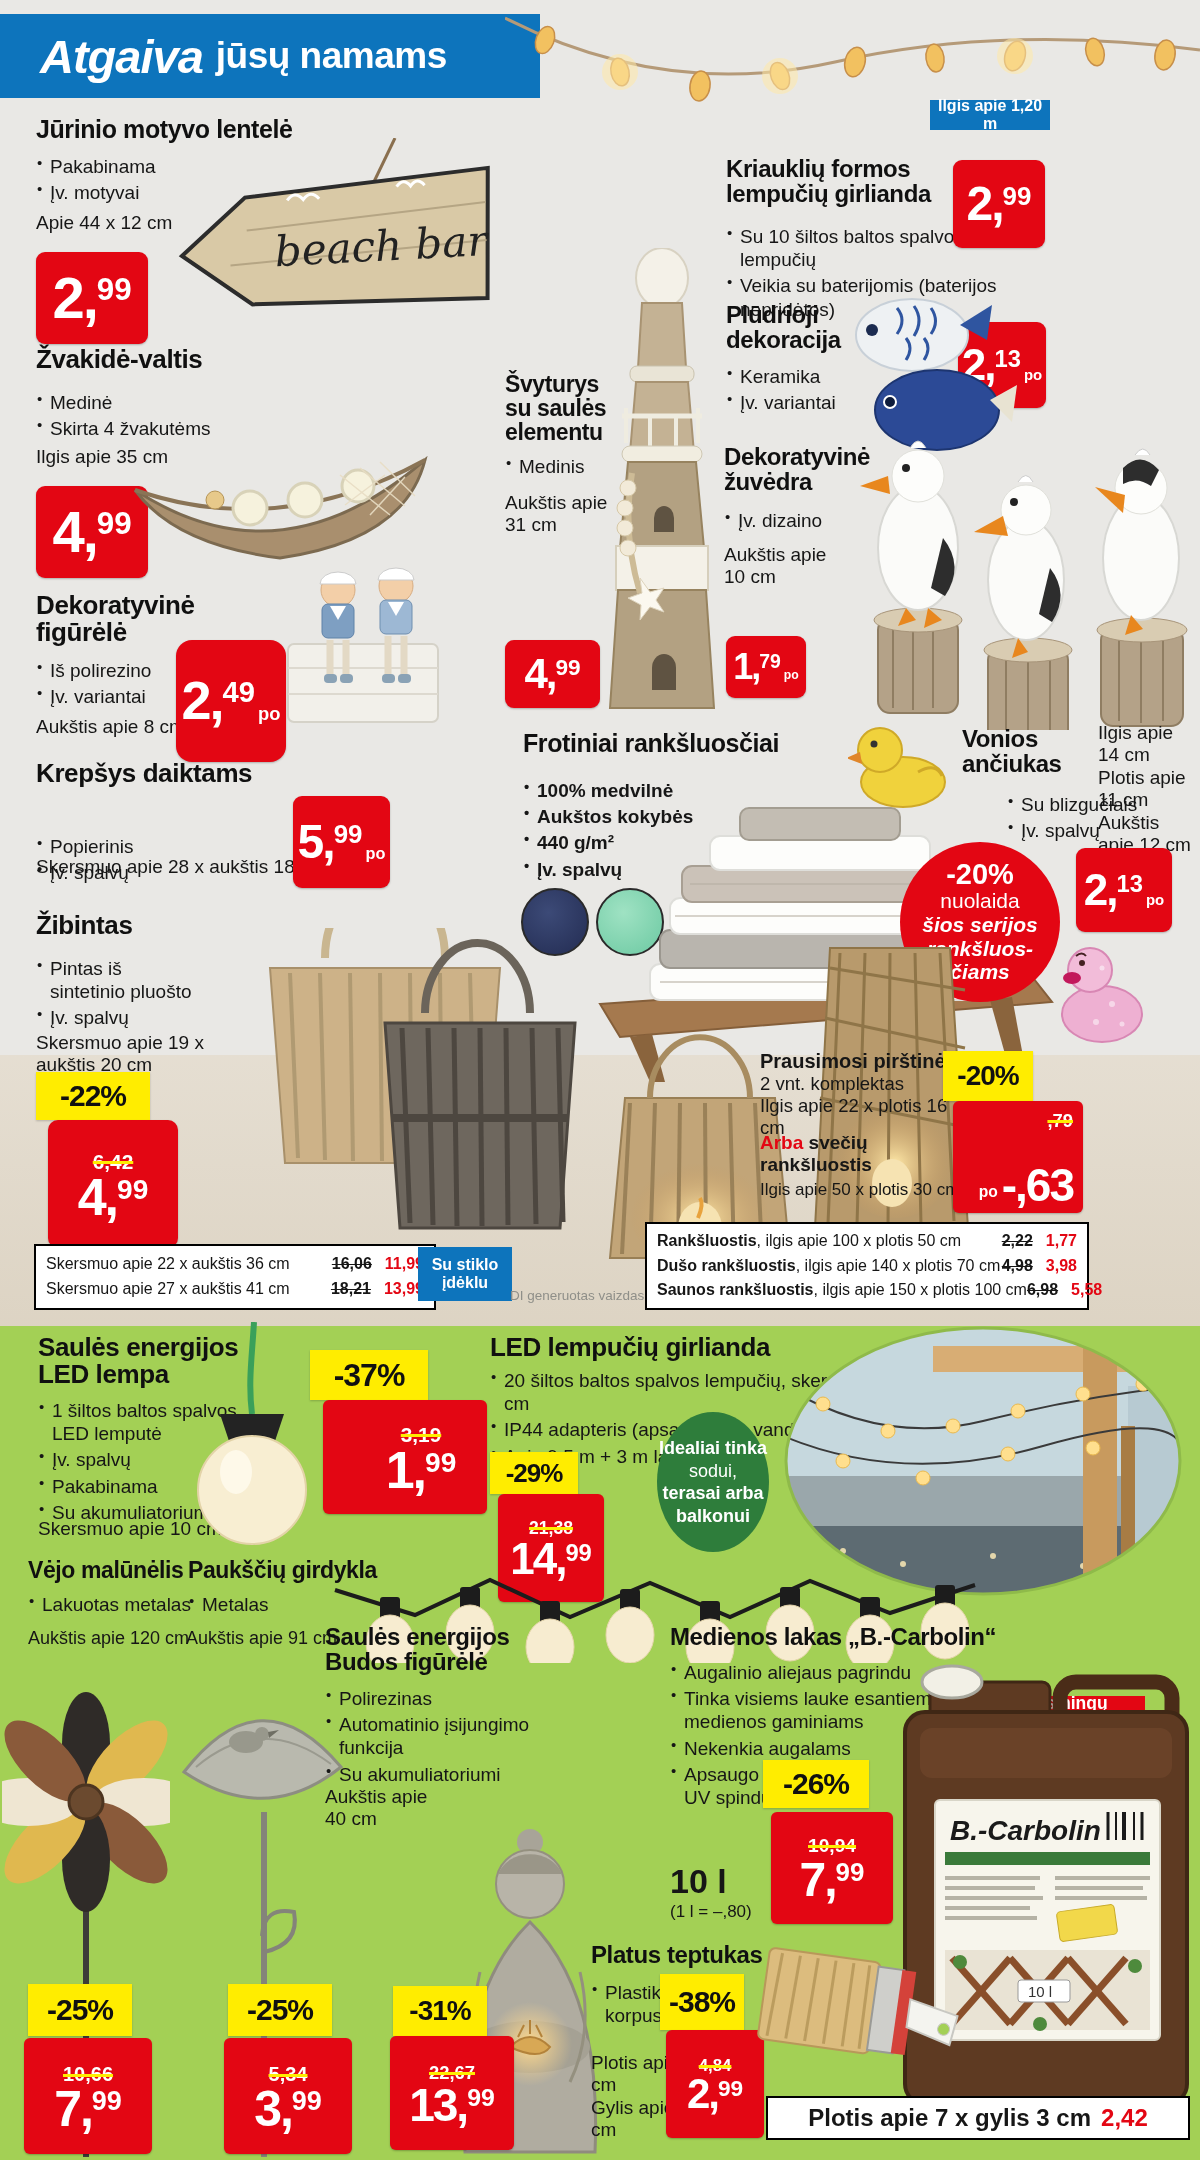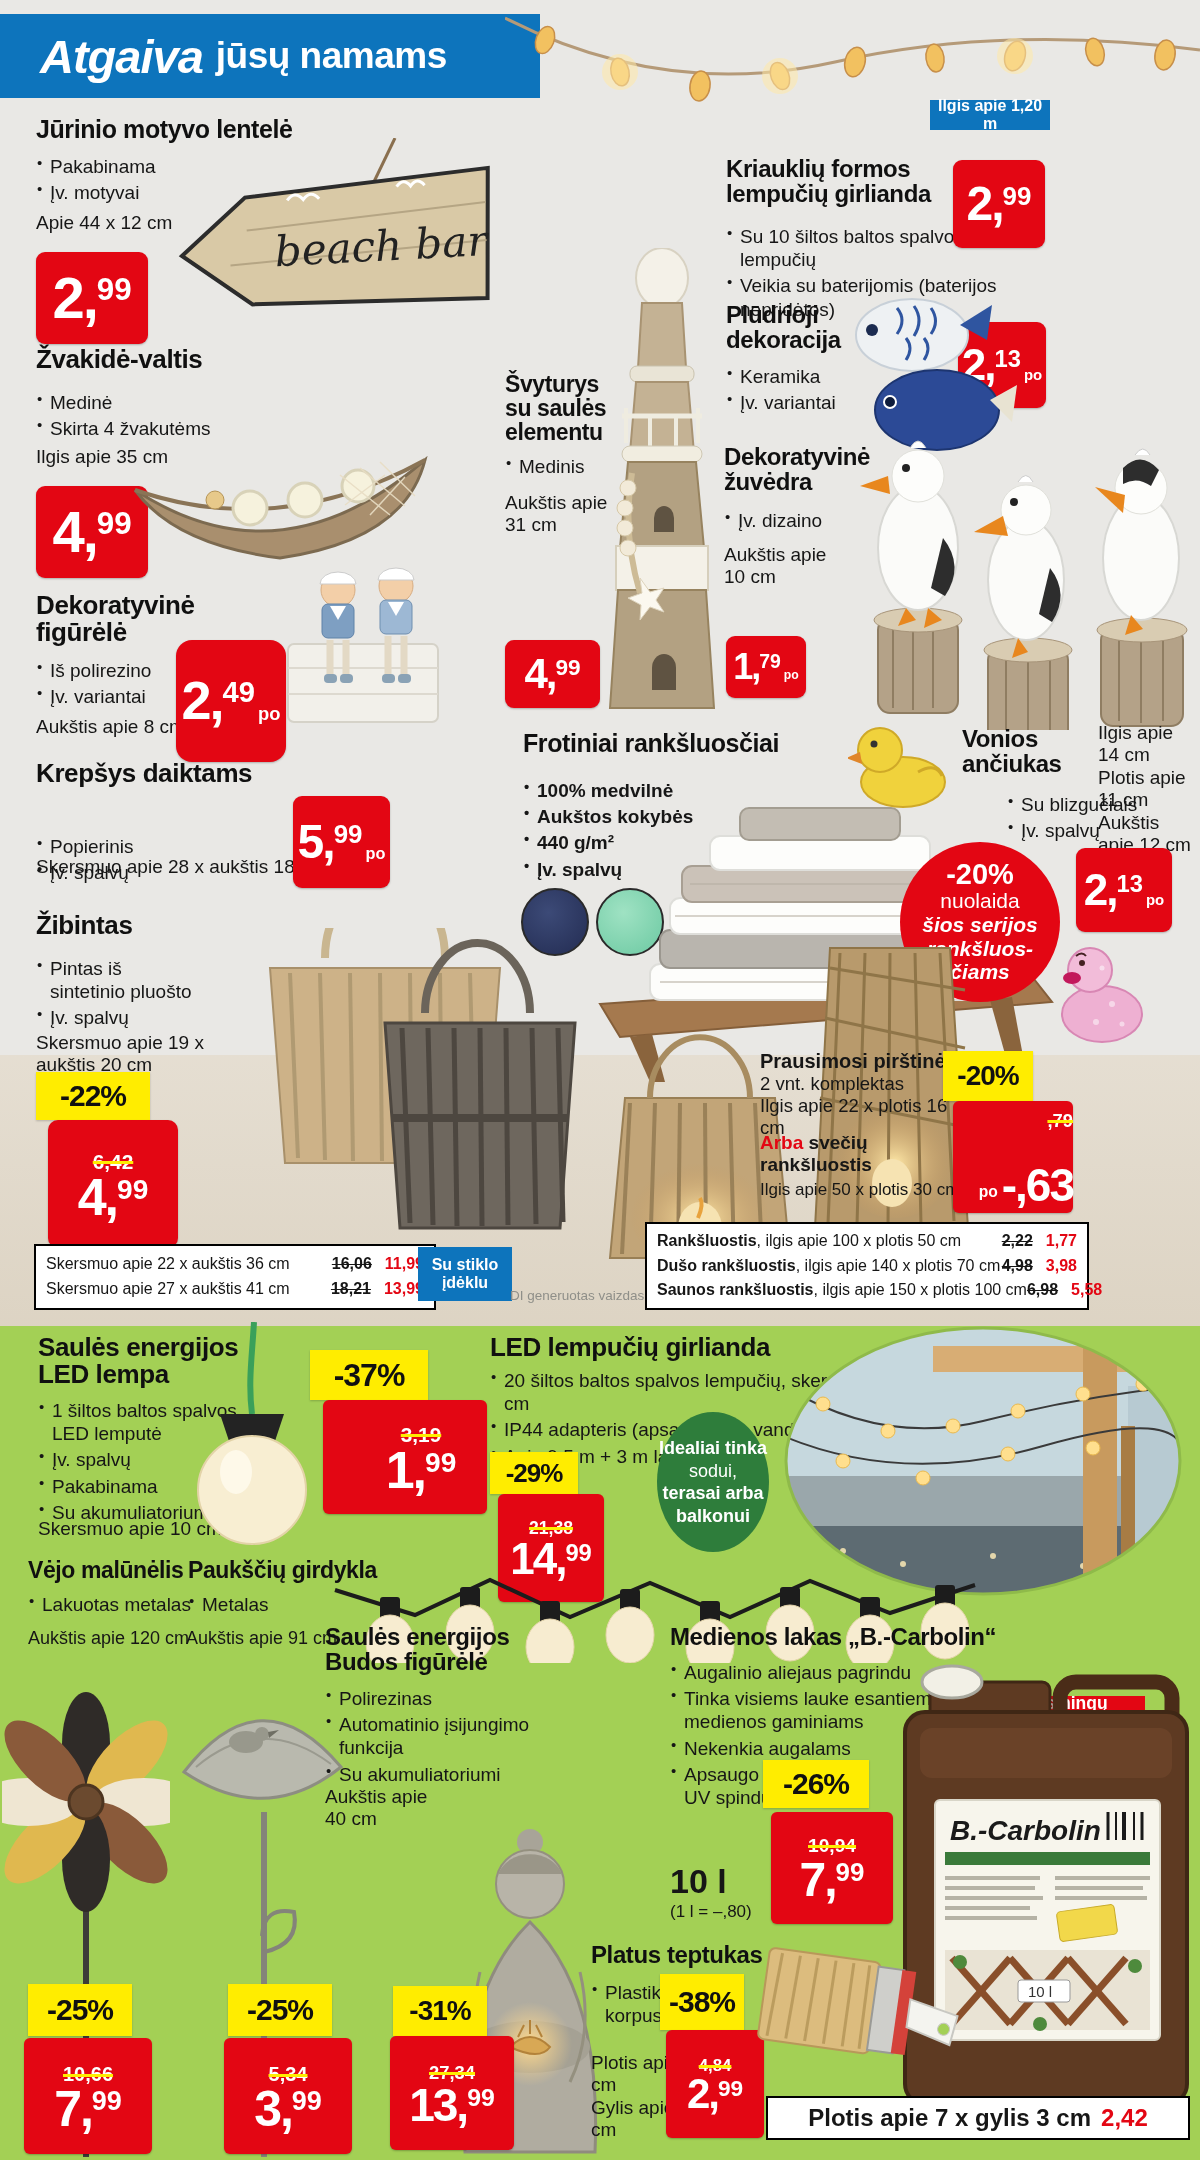--- a/index.html
+++ b/index.html
@@ -486,21 +486,21 @@
     <div style="font-size:20px;font-weight:700;">Prausimosi pirštinė</div>
     <div style="font-size:18.5px;">2 vnt. komplektas</div>
     <div style="font-size:18.5px;">Ilgis apie 22 x plotis 16 cm</div>
   </div>
   <div class="p" style="left:760px;top:1132px;width:175px;font-size:19px;font-weight:700;line-height:1.15;">
     <span style="color:#e30613;">Arba</span>
     <span>svečių rankšluostis</span>
   </div>
   <div class="p" style="left:760px;top:1180px;width:210px;font-size:17px;">Ilgis apie 50 x plotis 30 cm</div>
   <div class="p disc" style="left:943px;top:1051px;width:90px;height:50px;font-size:28px;">-20%</div>
-  <div class="p price" style="left:953px;top:1101px;width:120px;height:112px;font-size:46px;border-radius:6px;align-items:flex-end;padding-right:0;gap:32px;">
+  <div class="p price" style="left:953px;top:1101px;width:120px;height:112px;font-size:46px;border-radius:6px;align-items:flex-end;padding-right:10px;gap:32px;">
     <span class="pold">,79</span>
     <div class="pnew">
         <span class="punit" style="align-self:flex-end;margin:0 4px 6px 0;">po</span>
         <span class="pmain">-,63</span>
       </div>
   </div>
   <div class="p wbox" style="left:645px;top:1222px;width:420px;height:78px;font-size:16px;">
     <div class="trow">
         <b>Rankšluostis</b>
         <span>, ilgis apie 100 x plotis 50 cm</span>
@@ -835,19 +835,19 @@
   <div class="p disc" style="left:228px;top:1984px;width:104px;height:52px;font-size:30px;">-25%</div>
   <div class="p price" style="left:224px;top:2038px;width:128px;height:116px;font-size:50px;border-radius:6px;">
     <span class="pold">5,34</span>
     <div class="pnew">
         <span class="pmain">3,</span>
         <sup class="psup">99</sup>
       </div>
   </div>
   <div class="p disc" style="left:393px;top:1986px;width:94px;height:50px;font-size:28px;">-31%</div>
   <div class="p price" style="left:390px;top:2036px;width:124px;height:114px;font-size:46px;border-radius:6px;">
-    <span class="pold">27,34</span>
+    <span class="pold">22,67</span>
     <div class="pnew">
         <span class="pmain">13,</span>
         <sup class="psup">99</sup>
       </div>
   </div>
 </div>
 
 </body></html>

